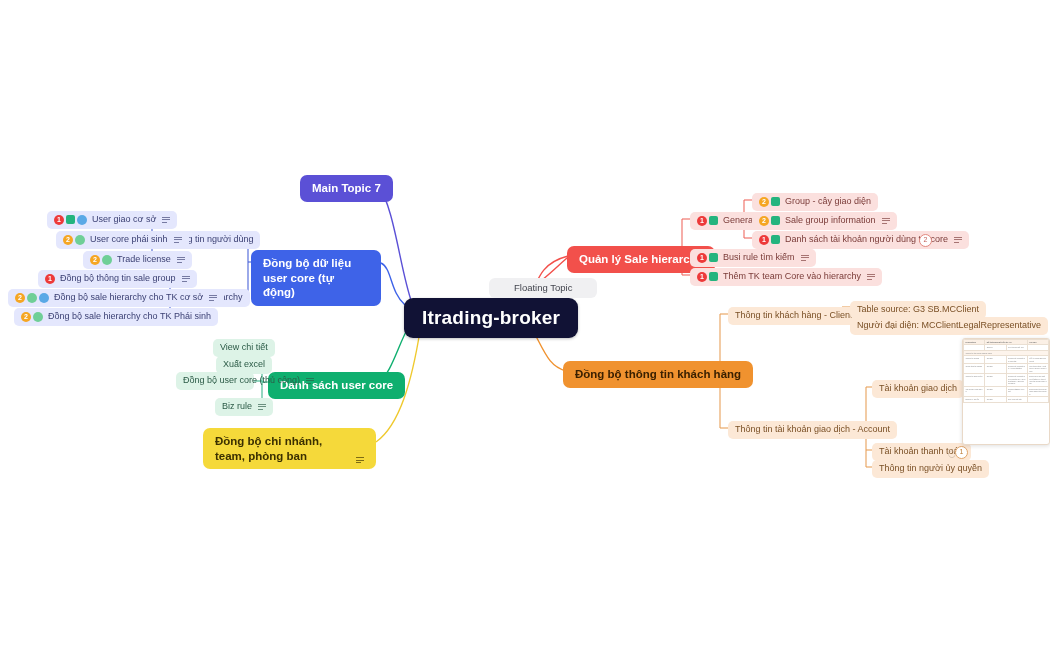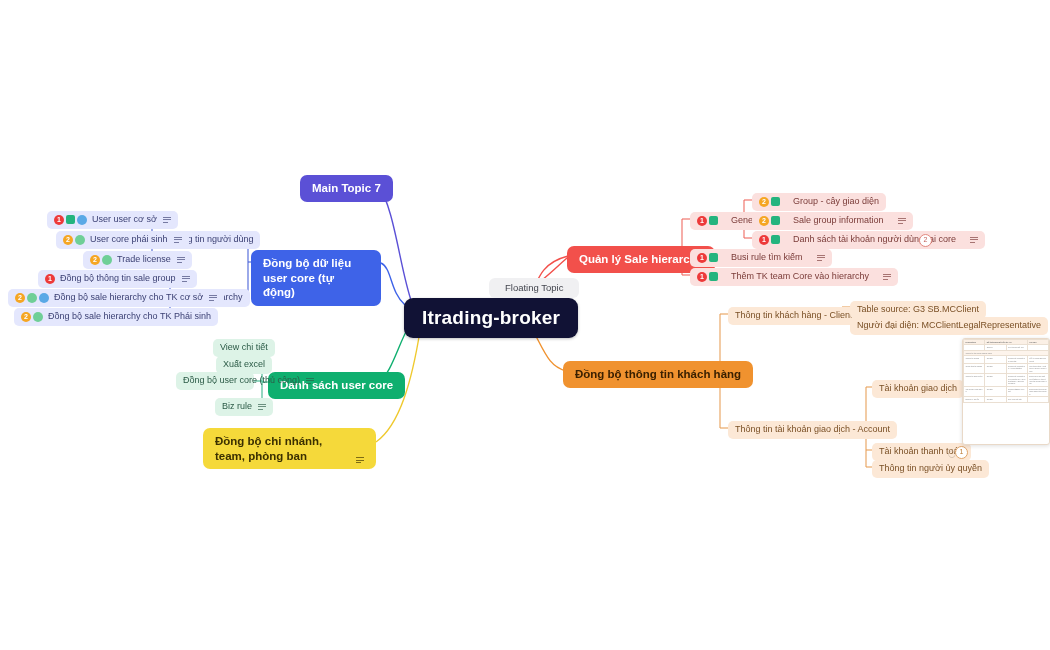--- a/index.html
+++ b/index.html
@@ -39,23 +39,23 @@
   .main.orange{background:#F0922F;color:#3a2000;}
 
   
   .sub{
     border-radius:5px;
     font-size:9px;line-height:1.3;
     padding:3px 7px;white-space:nowrap;
   }
   .sub.b{background:#E4E7FD;color:#3a3f72;}
   .sub.g{background:#DDF3E7;color:#2c5b47;}
-  .sub.r{background:#FBE0DE;color:#7a3b38;gap:8px;}
+  .sub.r{background:#FBE0DE;color:#7a3b38;}
   .sub.o{background:#FCE8D6;color:#7a5026;}
-  .sub.plain{background:#F0F0F2;color:#44464f;border-radius:6px;font-size:9.5px;padding:4px 16px;}
+  .sub.plain{background:#F0F0F2;color:#44464f;border-radius:6px;font-size:9.5px;padding:4px 25px;}
   .sub.wrap{white-space:normal;}
 
   
   .badges{display:inline-flex;align-items:center;gap:2px;margin-right:5px;flex:0 0 auto;}
   .bdg{
     width:10px;height:10px;border-radius:50%;
     display:inline-flex;align-items:center;justify-content:center;
     font-size:7px;font-weight:700;color:#fff;line-height:1;
   }
   .bdg.p1{background:#ED3A3A;}
@@ -218,21 +218,21 @@
 
   <div class="node sub b" style="left:160px;top:231px;">Thông tin người dùng</div>
   <div class="node sub b" style="left:178px;top:289px;">Sale hierarchy</div>
 
   <div class="node sub b" style="left:47px;top:211px;">
     <span class="badges">
       <span class="bdg p1">1</span>
       <span class="bdg flag"></span>
       <span class="bdg face"></span>
     </span>
-    <span class="lbl">User user cơ sở</span>
+    <span class="lbl">User giao cơ sở</span>
     <span class="note">
         <i></i>
         <i></i>
         <i></i>
       </span>
   </div>
 
   <div class="node sub b" style="left:56px;top:231px;">
     <span class="badges">
       <span class="bdg p2">2</span>

